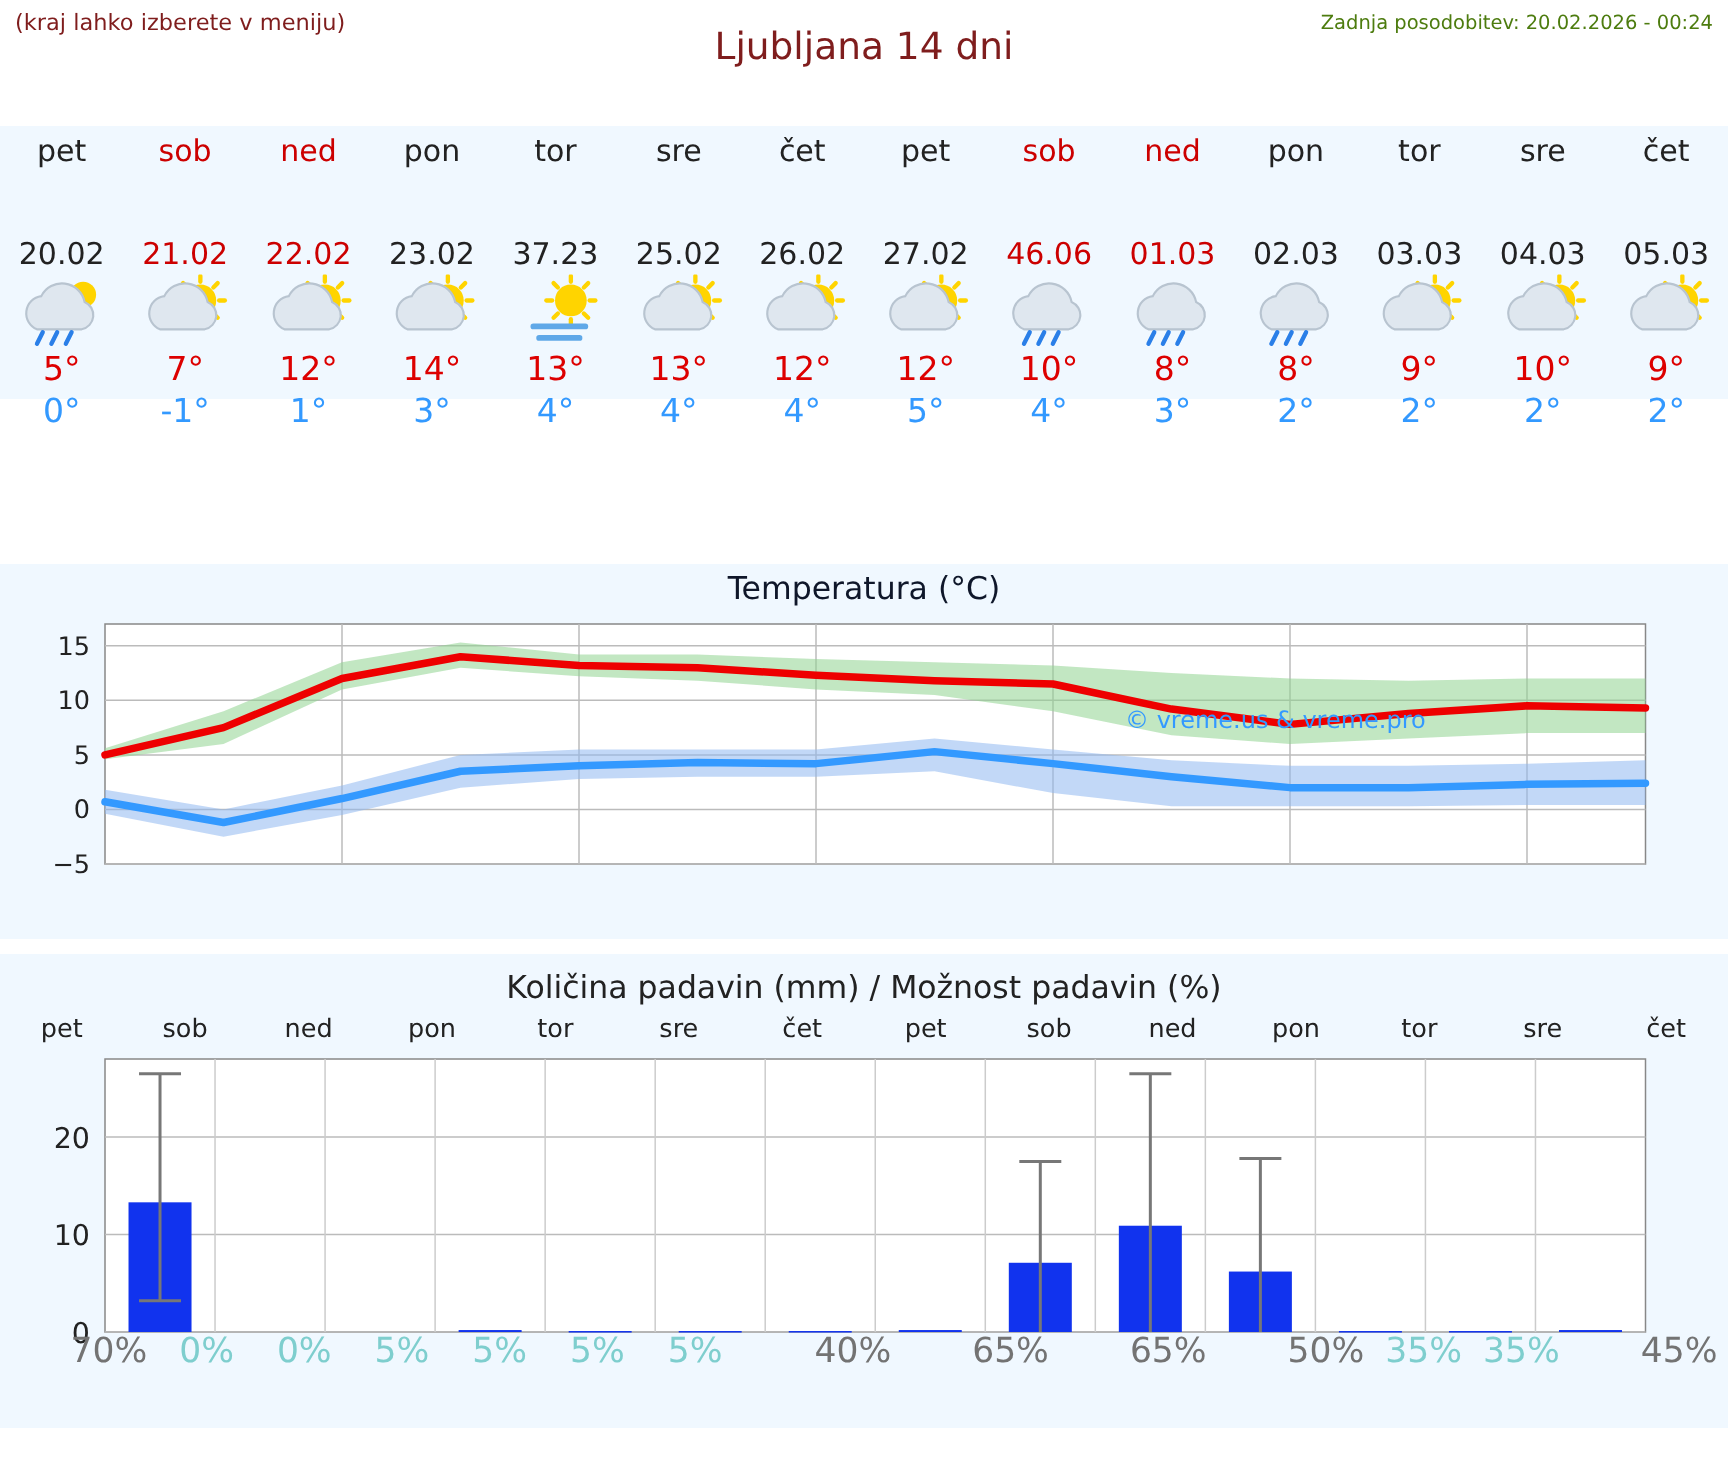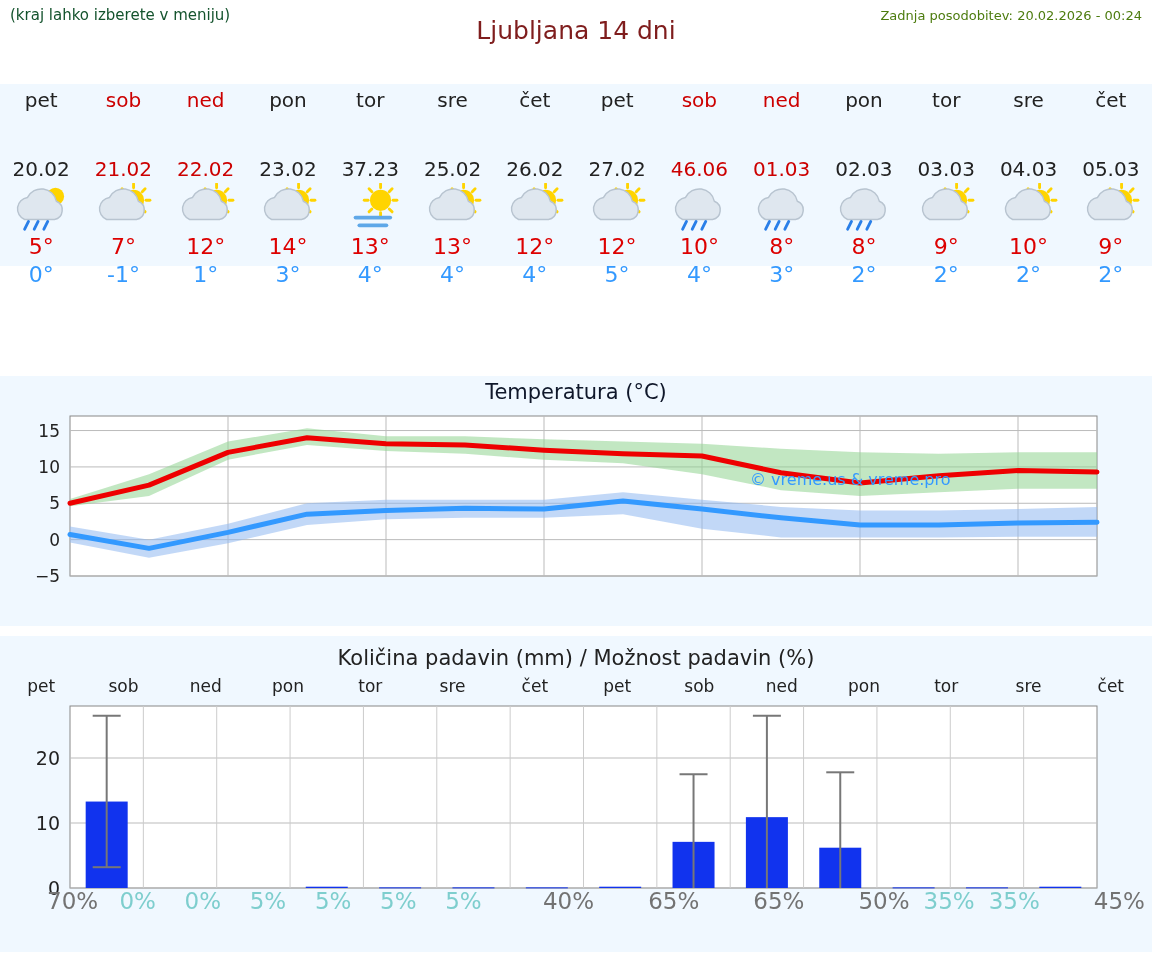--- a/index.html
+++ b/index.html
@@ -4,21 +4,21 @@
 <style>
   html,body{margin:0;padding:0;}
   body{
     width:1152px;height:975px;
     background:#ffffff;
     font-family:"DejaVu Sans", sans-serif;
     overflow:hidden;
     position:relative;
   }
   .top-bar{position:relative;height:56px;}
-  .kraj{position:absolute;left:10px;top:6px;font-size:15px;color:#14532d;}
+  .kraj{position:absolute;left:10px;top:6px;font-size:15px;color:#7f1d1d;}
   .title{position:absolute;left:0;right:0;top:16px;text-align:center;font-size:25px;color:#7f1d1d;}
   .updated{position:absolute;right:10px;top:8px;font-size:13px;color:#4d7c0f;}
 
   
   .strip{
     position:absolute;left:0;top:84px;width:1152px;height:182px;
     background:#f0f8ff;
     display:flex;
   }
   .day{

